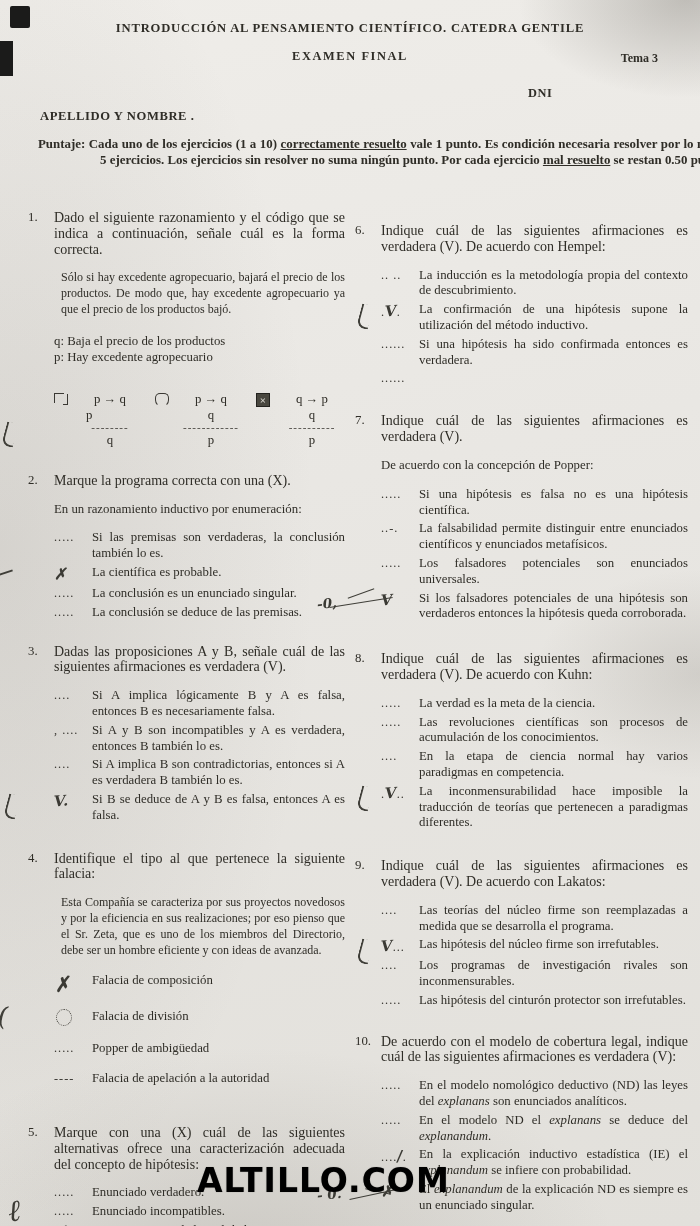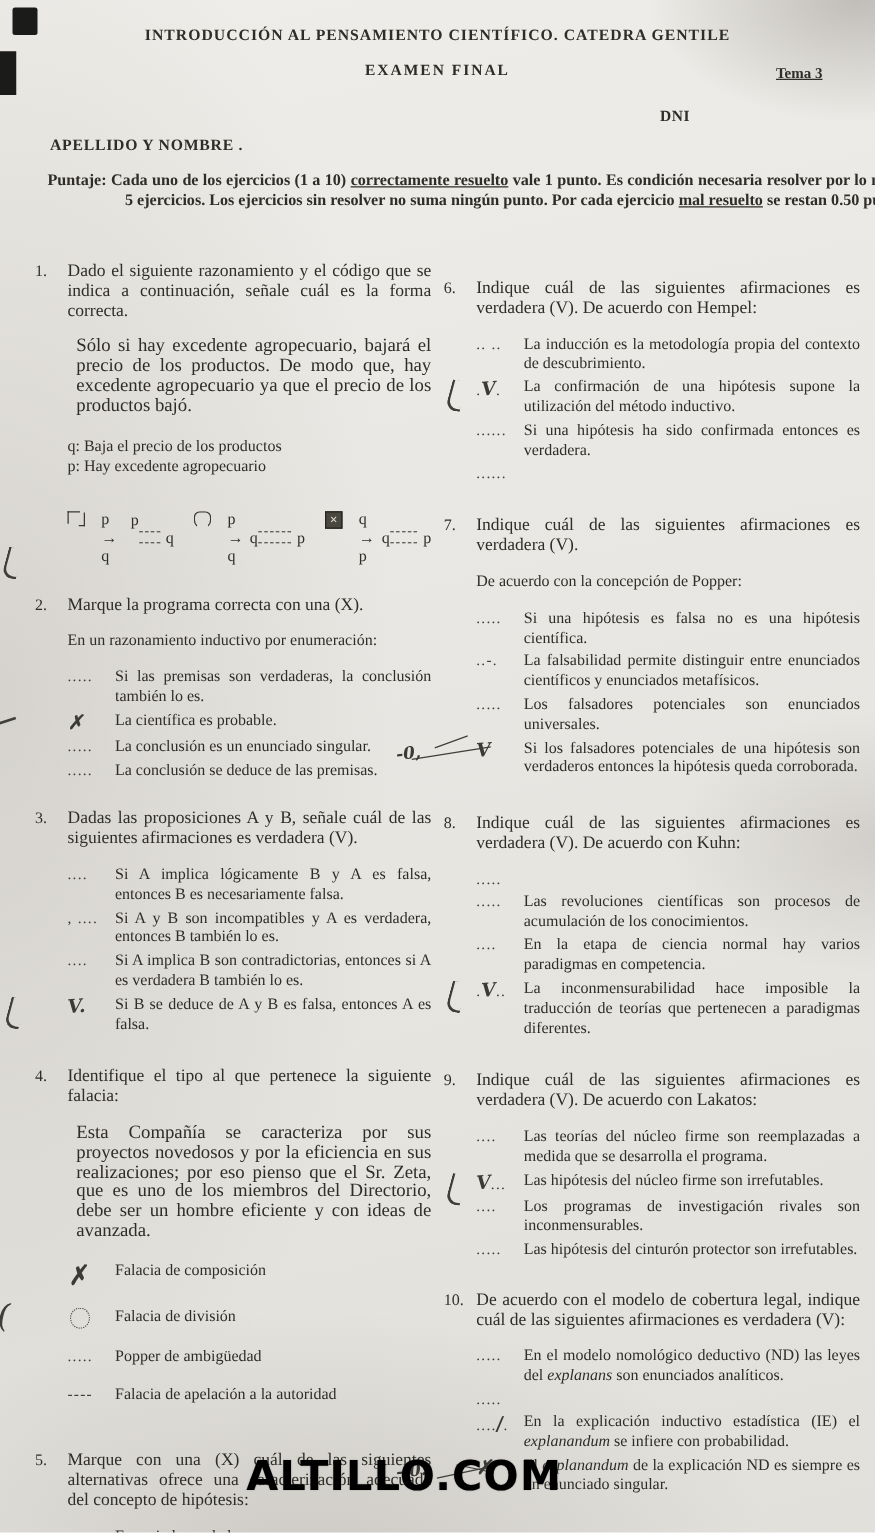--- a/index.html
+++ b/index.html
@@ -14,21 +14,21 @@
     font-family:"Liberation Serif","DejaVu Serif",serif;color:#2f2d27;
   }
   .artifact{position:absolute;background:#1b1b1a;}
   #artifact-1{left:10px;top:6px;width:20px;height:22px;border-radius:2px;}
   #artifact-2{left:0;top:41px;width:13px;height:35px;}
 
   #title{position:absolute;top:21px;left:0;width:100%;text-align:center;
     font-size:12.6px;font-weight:bold;letter-spacing:.8px;}
   #subtitle{position:absolute;top:49px;left:0;width:100%;text-align:center;
     font-size:12.4px;font-weight:bold;letter-spacing:1.6px;}
-  #tema{position:absolute;top:51px;right:42px;font-size:12px;font-weight:bold;text-decoration:underline;}
+  #tema{position:absolute;top:51px;right:42px;font-size:12px;font-weight:bold;}
   #name-label{position:absolute;top:109px;left:40px;font-size:12.6px;font-weight:bold;letter-spacing:.6px;}
   #dni-label{position:absolute;top:86px;left:528px;font-size:12.4px;font-weight:bold;letter-spacing:.5px;}
 
   #instructions{position:absolute;top:136px;left:38px;width:632px;
     font-size:12.9px;font-weight:bold;line-height:16.4px;text-align:justify;
     padding-left:62px;text-indent:-62px;margin:0;}
   #instructions .ul{text-decoration:underline;}
 
   #cols{position:absolute;top:205px;left:28px;width:660px;display:flex;gap:10px;}
   #col-left{width:317px;}
@@ -43,37 +43,37 @@
   #col-right .q:nth-child(1){margin-top:18px;}
   #col-right .q:nth-child(2){margin-top:24px;}
   #col-right .q:nth-child(3){margin-top:26px;}
   #col-right .q:nth-child(4){margin-top:24px;}
   #col-right .q:nth-child(5){margin-top:22px;}
 
   .qnum{width:26px;flex-shrink:0;font-size:12.8px;line-height:15.8px;}
   .qbody{flex:1;min-width:0;}
   .prompt{margin:0 0 13px;font-size:14px;line-height:15.8px;text-align:justify;}
   .sub{margin:0 0 13px;font-size:12.8px;line-height:15.8px;}
-  .passage{margin:0 0 15px;padding-left:7px;font-size:15px;line-height:15.8px;text-align:justify;}
+  .passage{margin:0 0 15px;padding-left:7px;font-size:12px;line-height:15.8px;text-align:justify;}
   .defs{margin:0 0 26px;font-size:12.8px;line-height:16.5px;}
 
   .opt{display:flex;position:relative;margin-bottom:3px;}
   .spaced .opt{margin-bottom:14px;}
   .mk{width:38px;flex-shrink:0;white-space:pre;font-size:12.3px;letter-spacing:1px;color:#3a3833;}
   .otext{flex:1;font-size:12.8px;line-height:15.8px;text-align:justify;}
   .hw{font-family:"DejaVu Serif",serif;font-style:italic;font-weight:bold;
     font-size:15px;color:#3b3a34;letter-spacing:0;display:inline-block;transform:rotate(-4deg);}
   .hw.big{font-size:19px;transform:rotate(-10deg);}
   .circle-mk{display:inline-block;width:14px;height:15px;border:1.7px dotted #44433d;
     border-radius:50%;vertical-align:-3px;margin-left:2px;}
 
   .forms{position:relative;display:flex;margin:2px 0 6px 0;}
   .form{position:relative;padding-left:27px;}
   .form + .form{margin-left:16px;}
-  .fcol{display:flex;flex-direction:row;align-items:center;min-width:58px;font-size:12.8px;}
+  .fcol{display:flex;flex-direction:column;align-items:center;min-width:58px;font-size:12.8px;}
   .fexpr{line-height:15px;}
   .fprem{line-height:16px;}
   .fprem.start{align-self:flex-start;padding-left:5px;}
   .fline{font-size:11px;letter-spacing:1px;line-height:9px;color:#3a3833;}
   .fconc{line-height:17px;}
   .fbox{position:absolute;left:0;top:1px;width:14px;height:14px;box-sizing:border-box;}
   .fbox.open-broken::before{content:"";position:absolute;left:0;top:0;width:9px;height:9px;
     border-left:1.8px solid #3a3833;border-top:1.8px solid #3a3833;}
   .fbox.open-broken::after{content:"";position:absolute;right:0;top:1px;width:4px;height:10px;
     border-right:1.8px solid #3a3833;border-bottom:1.8px solid #3a3833;}
@@ -316,20 +316,21 @@
           </div>
         </div>
       </section>
       <section class="q">
         <div class="qnum">8.</div>
         <div class="qbody">
           <p class="prompt">Indique cuál de las siguientes afirmaciones es verdadera (V). De acuerdo con Kuhn:</p>
           <div class="opts">
             <div class="opt">
               <span class="mk"><span>.....</span></span>
+              <span class="otext">La verdad es la meta de la ciencia.</span>
             </div>
             <div class="opt">
               <span class="mk"><span>.....</span></span>
               <span class="otext">Las revoluciones científicas son procesos de acumulación de los conocimientos.</span>
             </div>
             <div class="opt">
               <span class="mk"><span>....</span></span>
               <span class="otext">En la etapa de ciencia normal hay varios paradigmas en competencia.</span>
             </div>
             <div class="opt">
@@ -369,20 +370,21 @@
         <div class="qnum">10.</div>
         <div class="qbody">
           <p class="prompt">De acuerdo con el modelo de cobertura legal, indique cuál de las siguientes afirmaciones es verdadera (V):</p>
           <div class="opts">
             <div class="opt">
               <span class="mk"><span>.....</span></span>
               <span class="otext">En el modelo nomológico deductivo (ND) las leyes del <i>explanans</i> son enunciados analíticos.</span>
             </div>
             <div class="opt">
               <span class="mk"><span>.....</span></span>
+              <span class="otext">En el modelo ND el <i>explanans</i> se deduce del <i>explanandum</i>.</span>
             </div>
             <div class="opt">
               <span class="mk"><span>....</span><b class="hw">/</b><span>.</span></span>
               <span class="otext">En la explicación inductivo estadística (IE) el <i>explanandum</i> se infiere con probabilidad.</span>
             </div>
             <div class="opt">
               <span class="mk"><b class="hw">✗</b></span>
               <span class="otext">El <i>explanandum</i> de la explicación ND es siempre es un enunciado singular.</span>
               <span class="note">- 0.</span>
               <span class="strike s3"></span>

